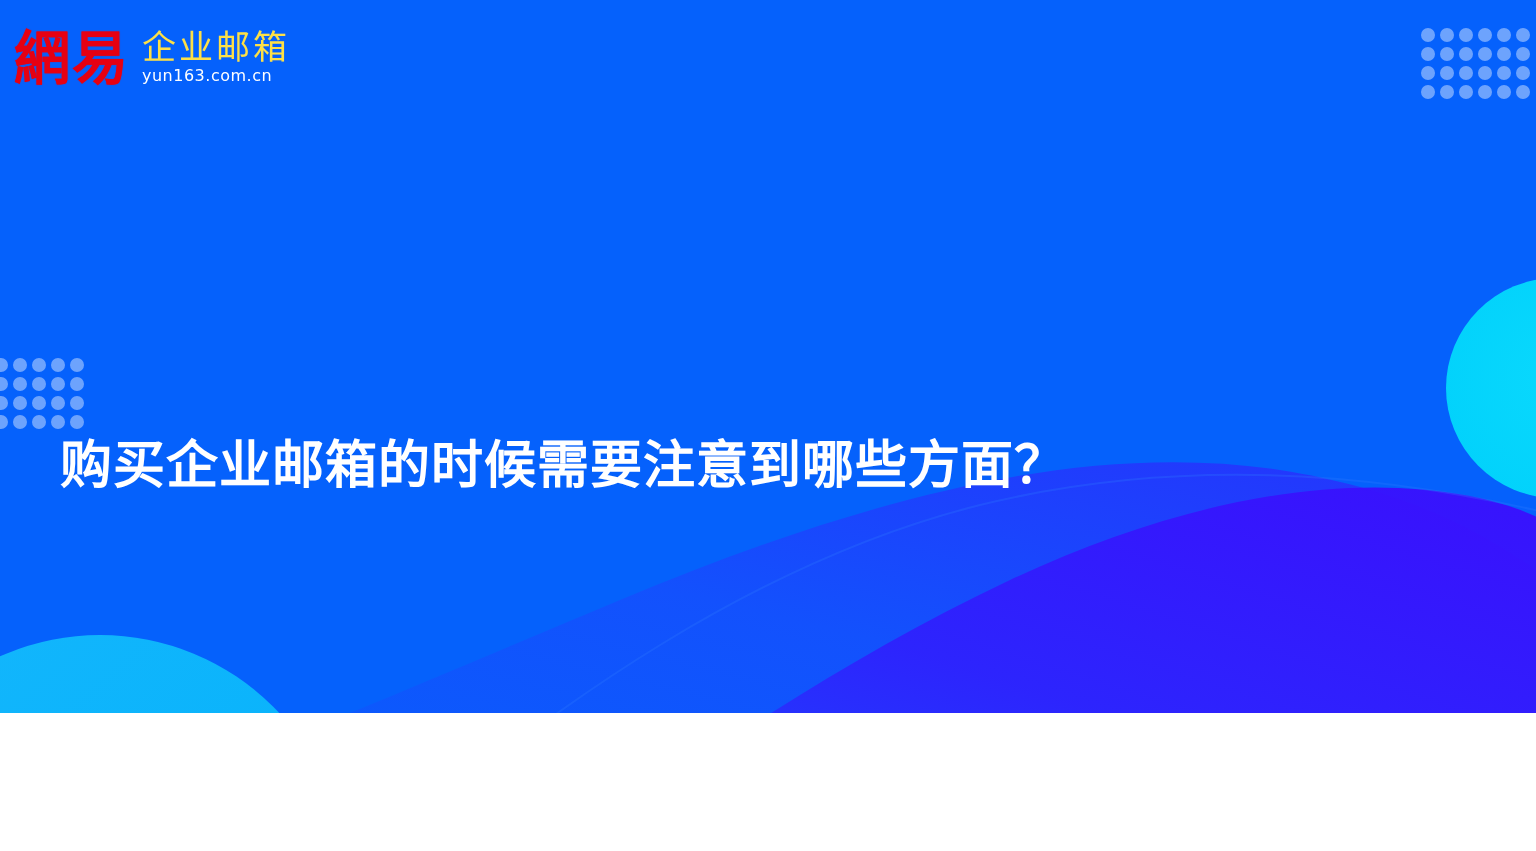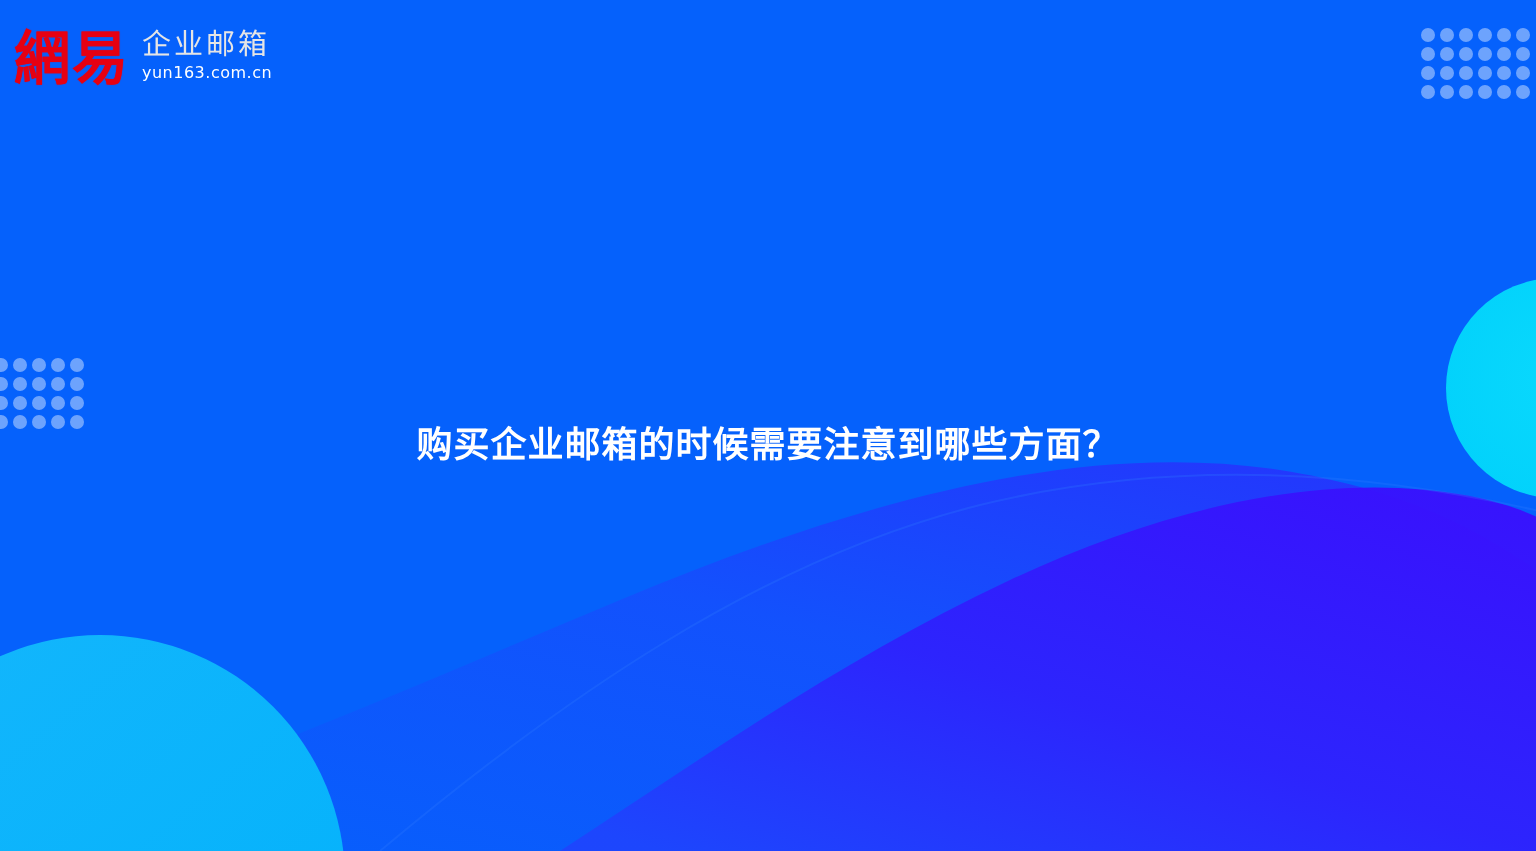--- a/index.html
+++ b/index.html
@@ -4,21 +4,21 @@
 <title>网易企业邮箱</title>
 <style>
   html, body {
     margin: 0;
     padding: 0;
     background: #ffffff;
   }
   #stage {
     position: relative;
     width: 1536px;
-    height: 851px;
+    height: 713px;
     overflow: hidden;
     background: #0561fc;
     font-family: "Liberation Sans", "DejaVu Sans", sans-serif;
     user-select: none;
   }
 
   
   .bg-layer {
     position: absolute;
     inset: 0;
@@ -79,50 +79,50 @@
     transform: scaleY(1.05);
   }
   .logo-text {
     display: flex;
     flex-direction: column;
     justify-content: center;
     gap: 2px;
     padding-bottom: 2px;
   }
   .logo-title {
-    font-family: Liberation Mono, monospace;
-    font-size: 29px;
+    font-family: Liberation Serif, serif;
+    font-size: 34px;
     line-height: 1.05;
     letter-spacing: 3px;
-    color: #e5e5e5;
+    color: #fde047;
     font-weight: 400;
   }
   .logo-domain {
     font-family: "DejaVu Sans", "Liberation Sans", sans-serif;
     font-size: 16px;
     line-height: 1.05;
     letter-spacing: 0.5px;
     color: #ffffff;
     font-weight: 400;
   }
 
   
   #headline {
     position: absolute;
     left: 0;
     right: 0;
     top: 398px;
-    text-align: center;
+    text-align: left;
     color: #ffffff;
     font-family: "DejaVu Sans", "Liberation Sans", sans-serif;
     font-weight: 700;
-    font-size: 36px;
+    font-size: 52px;
     line-height: 1.25;
     letter-spacing: 1px;
-    padding: 0 95px;
+    padding: 0 60px;
     box-sizing: border-box;
   }
 </style>
 </head>
 <body>
 
 <div id="stage">
 
   <div class="bg-layer">
     <svg class="bg-svg" viewBox="0 0 1536 851" preserveAspectRatio="none" xmlns="http://www.w3.org/2000/svg">

